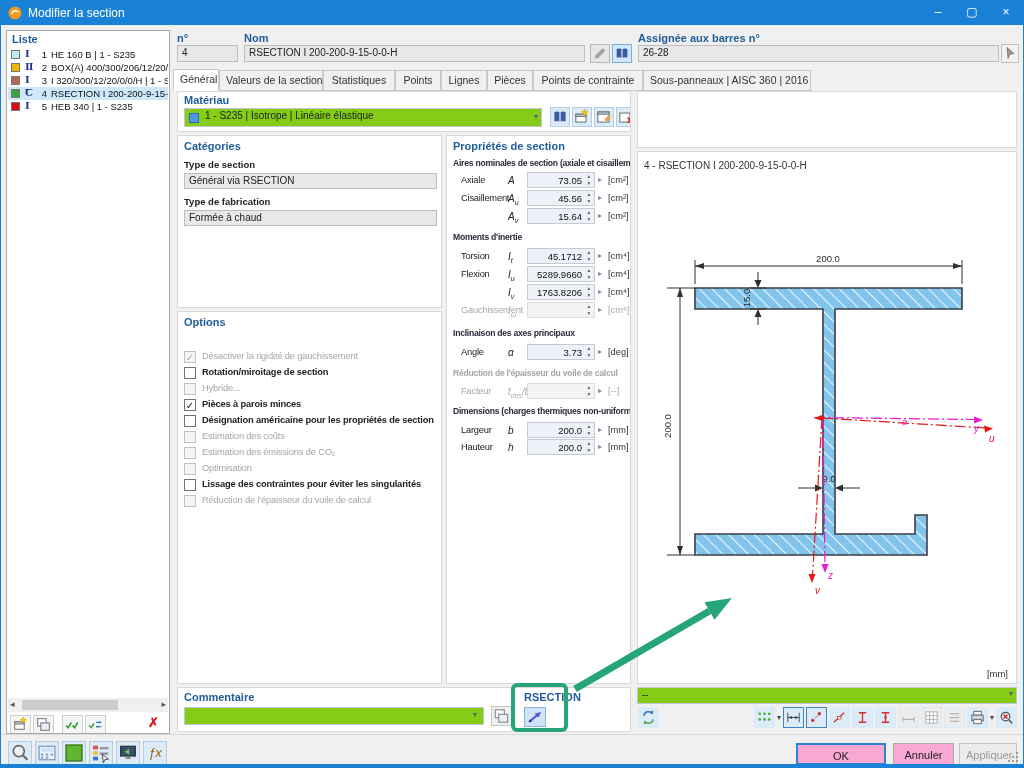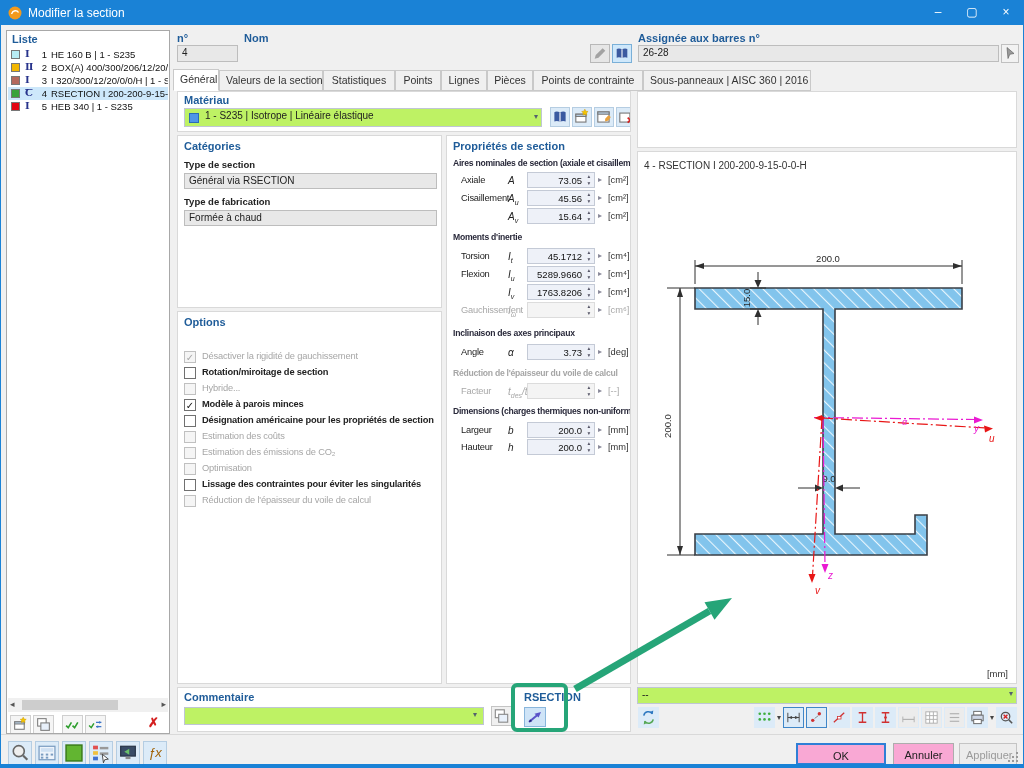--- a/index.html
+++ b/index.html
@@ -6,21 +6,21 @@
   *{box-sizing:border-box;font-family:"Liberation Sans",sans-serif;}
   .win{position:relative;width:1024px;height:768px;background:#f0f0f0;border:1px solid #1a82d6;overflow:hidden;}
   .p{position:absolute;}
   
   .titlebar{position:absolute;left:0;top:0;right:0;height:24px;background:#1a82d6;color:#fff;}
   .title{position:absolute;left:27px;top:5px;font-size:12px;}
   .wbtn{position:absolute;top:0;width:34px;height:24px;text-align:center;line-height:23px;font-size:12px;color:#fff;cursor:default;}
   .panel{position:absolute;background:#fff;border:1px solid #d9d9d9;overflow:hidden;}
   .hdr{color:#1f5c99;font-size:11px;font-weight:600;}
   .ro{background:#e8e8e8;border:1px solid #bdbdbd;font-size:10px;color:#222;padding:1px 4px;white-space:nowrap;overflow:hidden;}
-  .combo{background:#bef264;border:1px solid #bfc6d4;font-size:10px;color:#222;padding:1px 4px;white-space:nowrap;}
+  .combo{background:#84cc16;border:1px solid #bfc6d4;font-size:10px;color:#222;padding:1px 4px;white-space:nowrap;}
   .chev{position:absolute;right:3px;top:1px;font-size:8px;color:#55616e;}
   .ibtn{position:absolute;border:1px solid #b5cde2;background:#dcebf8;padding:0;}
   .ibtn svg{display:block;width:100%;height:100%;}
   .gbtn{background:#e6e6e6;border:1px solid #b8b8b8;}
   
   .lrow{position:absolute;left:1px;width:160px;height:13px;font-size:9.5px;color:#111;white-space:nowrap;overflow:hidden;}
   .lrow.sel{background:#cde8fb;}
   .sw{position:absolute;left:3px;top:2px;width:9px;height:9px;border:1px solid #777;}
   .lg{position:absolute;left:17px;top:0;width:12px;font-family:"DejaVu Serif",serif;font-size:10px;font-weight:700;color:#28348c;}
   .ln{position:absolute;left:31px;top:1px;width:8px;text-align:right;}
@@ -141,20 +141,21 @@
           <polygon points="13.5,6 11.5,4.6 11.5,7.4" fill="#3b74c8"></polygon>
           <polygon points="8.5,10 10.5,8.6 10.5,11.4" fill="#3b74c8"></polygon>
         </svg>
     </button>
     <span class="p" style="left:141px;top:684px;font-size:13px;font-weight:700;color:#d42020">✗</span>
   </div>
 
   <div class="hdr p" style="left:176px;top:31px">n°</div>
   <div class="ro p" style="left:176px;top:44px;width:61px;height:17px">4</div>
   <div class="hdr p" style="left:243px;top:31px">Nom</div>
+  <div class="ro p" style="left:243px;top:44px;width:341px;height:17px">RSECTION I 200-200-9-15-0-0-H</div>
   <button class="ibtn gbtn" style="left:589px;top:43px;width:20px;height:19px">
     <svg viewBox="0 0 16 16">
         <path d="M10.5 3l2.5 2.5L6.5 12 3 13l1-3.5z" fill="#a2a2a2"></path>
       </svg>
   </button>
   <button class="ibtn" style="left:611px;top:43px;width:20px;height:19px;background:#cfe8fb;border-color:#7ab0d8">
     <svg viewBox="0 0 16 16">
         <path d="M8 4C6.5 3 4 3 3 3.7V12c1-.7 3.5-.7 5 .3 1.5-1 4-1 5-.3V3.7C12 3 9.5 3 8 4z" fill="#3b5aa0"></path>
         <line x1="8" y1="4" x2="8" y2="12.3" stroke="#fff" stroke-width="1"></line>
       </svg>
@@ -228,21 +229,21 @@
     <div class="orow" style="top:54px">
       <span class="cb"></span>
       <span class="olab">Rotation/miroitage de section</span>
     </div>
     <div class="orow" style="top:70px">
       <span class="cb dis"></span>
       <span class="olab dis">Hybride...</span>
     </div>
     <div class="orow" style="top:86px">
       <span class="cb">✓</span>
-      <span class="olab">Modèle à parois minces</span>
+      <span class="olab">Pièces à parois minces</span>
     </div>
     <div class="orow" style="top:102px">
       <span class="cb"></span>
       <span class="olab">Désignation américaine pour les propriétés de section</span>
     </div>
     <div class="orow" style="top:118px">
       <span class="cb dis"></span>
       <span class="olab dis">Estimation des coûts</span>
     </div>
     <div class="orow" style="top:134px">

